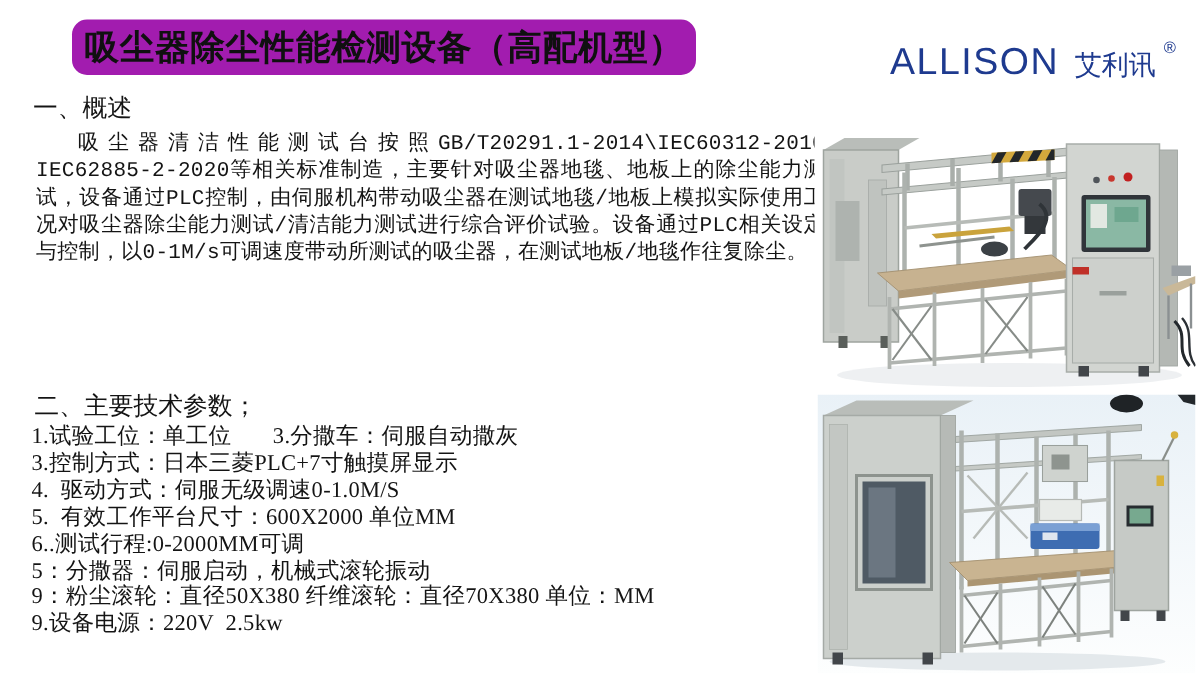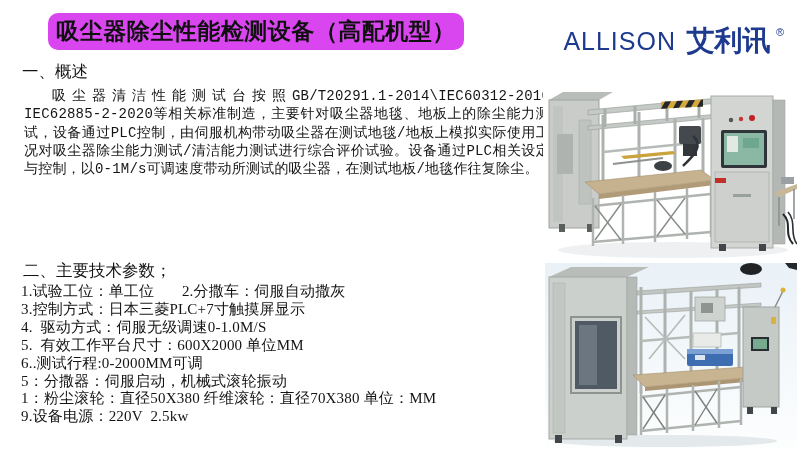--- a/index.html
+++ b/index.html
@@ -2,31 +2,31 @@
 <html><head>
 <meta charset="utf-8">
 <style>
   html,body{margin:0;padding:0;background:#e8e8e8;}
   .page{
     position:relative;width:800px;height:450px;background:#ffffff;
     overflow:hidden;font-family:"Liberation Serif","DejaVu Serif",serif;color:#141414;
   }
   .banner{
     position:absolute;left:48px;top:13px;width:416px;height:37px;
-    background:#d946ef;border-radius:10px;
+    background:#a21caf;border-radius:10px;
     display:flex;align-items:center;justify-content:center;
     font-size:23px;font-weight:bold;color:#101010;letter-spacing:.5px;
   }
   .logo{
     position:absolute;right:16px;top:27px;
     font-family:"Liberation Sans","DejaVu Sans",sans-serif;
     color:#1E3A8F;white-space:nowrap;line-height:1;
   }
   .logo .brand{font-size:25px;font-weight:normal;letter-spacing:1px;}
-  .logo .cn{font-size:28px;font-weight:bold;margin-left:6px;}
+  .logo .cn{font-size:18px;font-weight:normal;margin-left:6px;}
   .logo .reg{font-size:11px;vertical-align:14px;margin-left:1px;}
   .textcol{position:absolute;left:20px;top:61px;width:534px;}
   .h1{font-size:16.5px;margin:0 0 1px 2px;white-space:pre;}
   .para{
     margin:4px;font-size:14px;line-height:18.3px;text-indent:2em;
     text-align:justify;letter-spacing:.2px;font-family:Liberation Mono, monospace;
   }
   .specs{position:absolute;left:8px;top:260px;width:540px;margin-left:13px;}
   .spec-item{font-size:15px;line-height:17.9px;white-space:pre-wrap;letter-spacing:.2px;}
   .photo{position:absolute;background:#fff;}
@@ -49,27 +49,27 @@
     <span class="reg">®</span>
   </div>
 
   <div class="textcol">
     <div class="h1">一、概述</div>
     <p class="para">吸尘器清洁性能测试台按照GB/T20291.1-2014\IEC60312-2010 IEC62885-2-2020等相关标准制造，主要针对吸尘器地毯、地板上的除尘能力测试，设备通过PLC控制，由伺服机构带动吸尘器在测试地毯/地板上模拟实际使用工况对吸尘器除尘能力测试/清洁能力测试进行综合评价试验。设备通过PLC相关设定与控制，以0-1M/s可调速度带动所测试的吸尘器，在测试地板/地毯作往复除尘。</p>
   </div>
 
   <div class="specs">
     <div class="h1">二、主要技术参数；</div>
-    <div class="spec-item">1.试验工位：单工位       2.分撒车：伺服自动撒灰</div>
+    <div class="spec-item">1.试验工位：单工位       3.分撒车：伺服自动撒灰</div>
     <div class="spec-item">3.控制方式：日本三菱PLC+7寸触摸屏显示</div>
     <div class="spec-item">4.  驱动方式：伺服无级调速0-1.0M/S</div>
     <div class="spec-item">5.  有效工作平台尺寸：600X2000 单位MM</div>
     <div class="spec-item">6..测试行程:0-2000MM可调</div>
     <div class="spec-item">5：分撒器：伺服启动，机械式滚轮振动</div>
-    <div class="spec-item">1：粉尘滚轮：直径50X380 纤维滚轮：直径70X380 单位：MM</div>
+    <div class="spec-item">9：粉尘滚轮：直径50X380 纤维滚轮：直径70X380 单位：MM</div>
     <div class="spec-item">9.设备电源：220V  2.5kw</div>
   </div>
 
   <div class="photo photo1">
     <svg width="254" height="188" viewBox="0 0 254 188">
 
       <ellipse cx="130" cy="176" rx="115" ry="8" fill="#e7eaec" opacity="0.7"></ellipse>
 
       <g>
         <polygon points="6,26 20,18 70,18 56,26" fill="#b9bdb9"></polygon>

